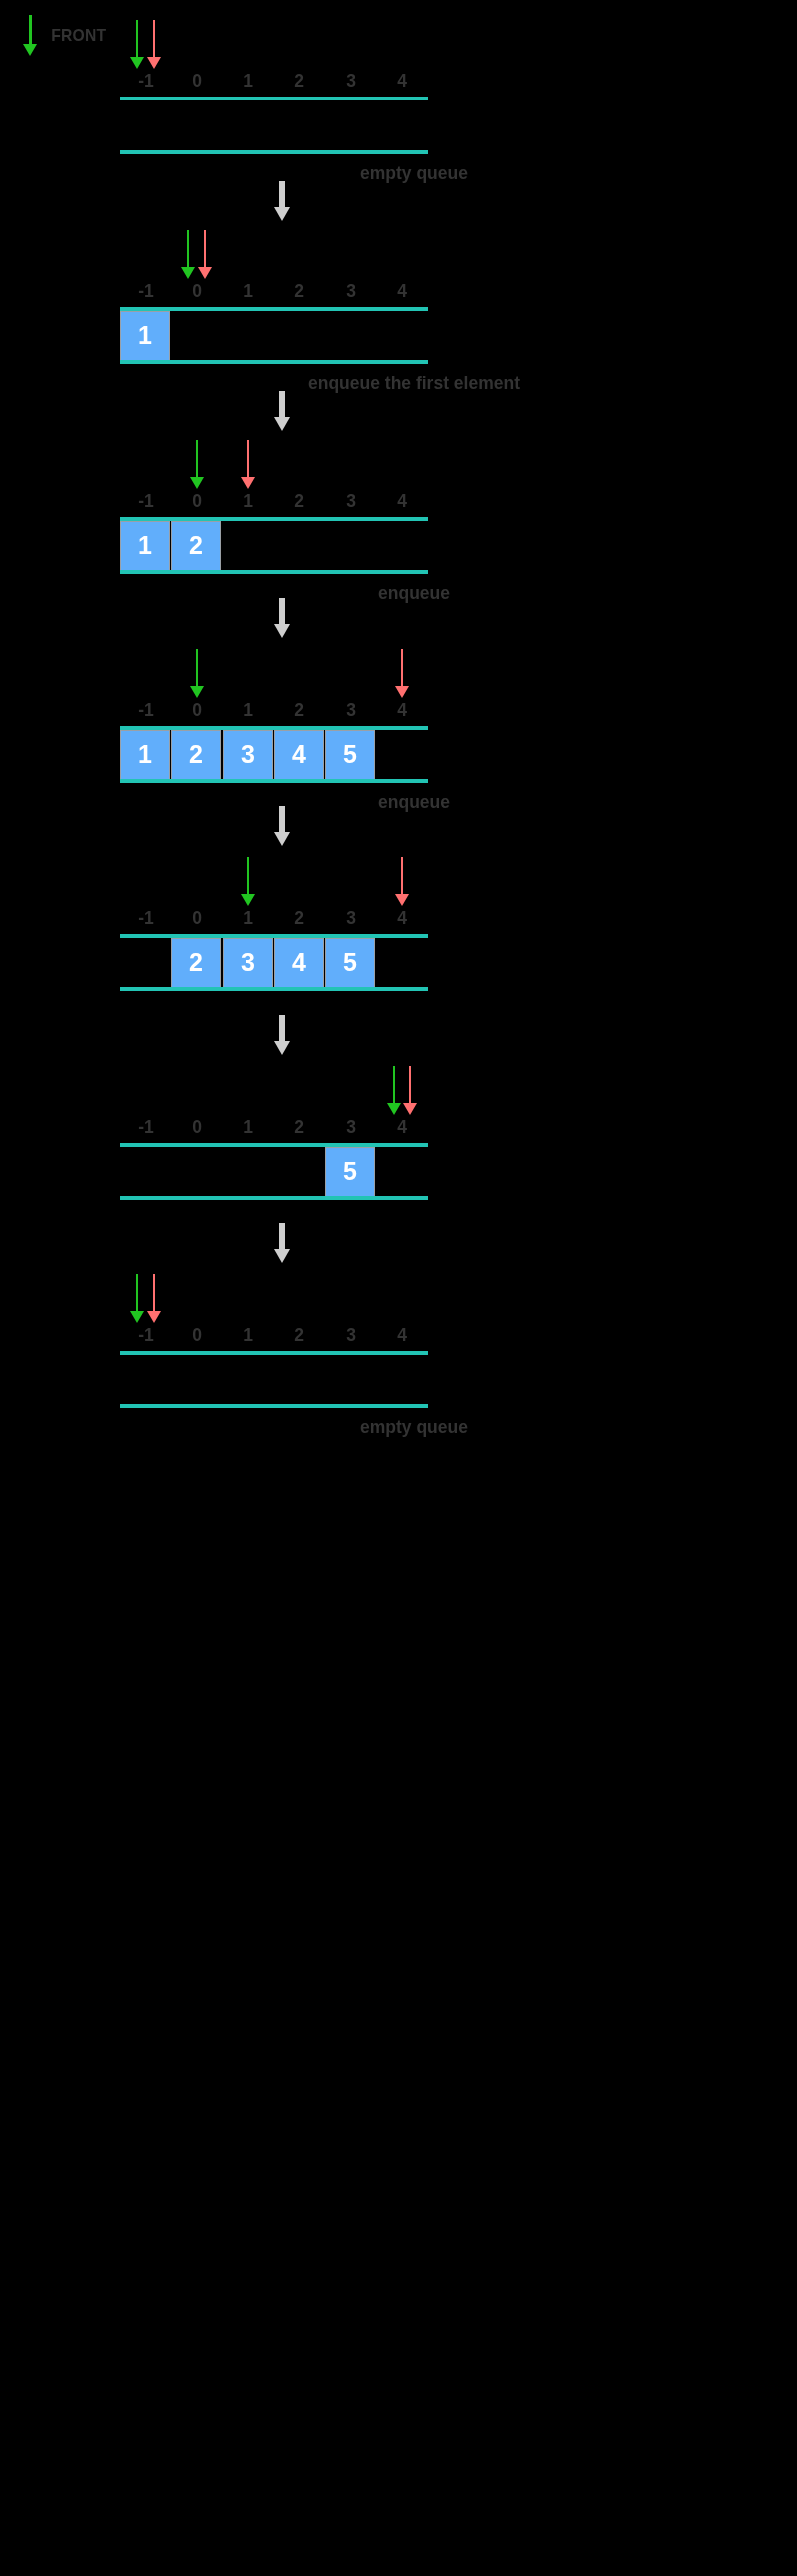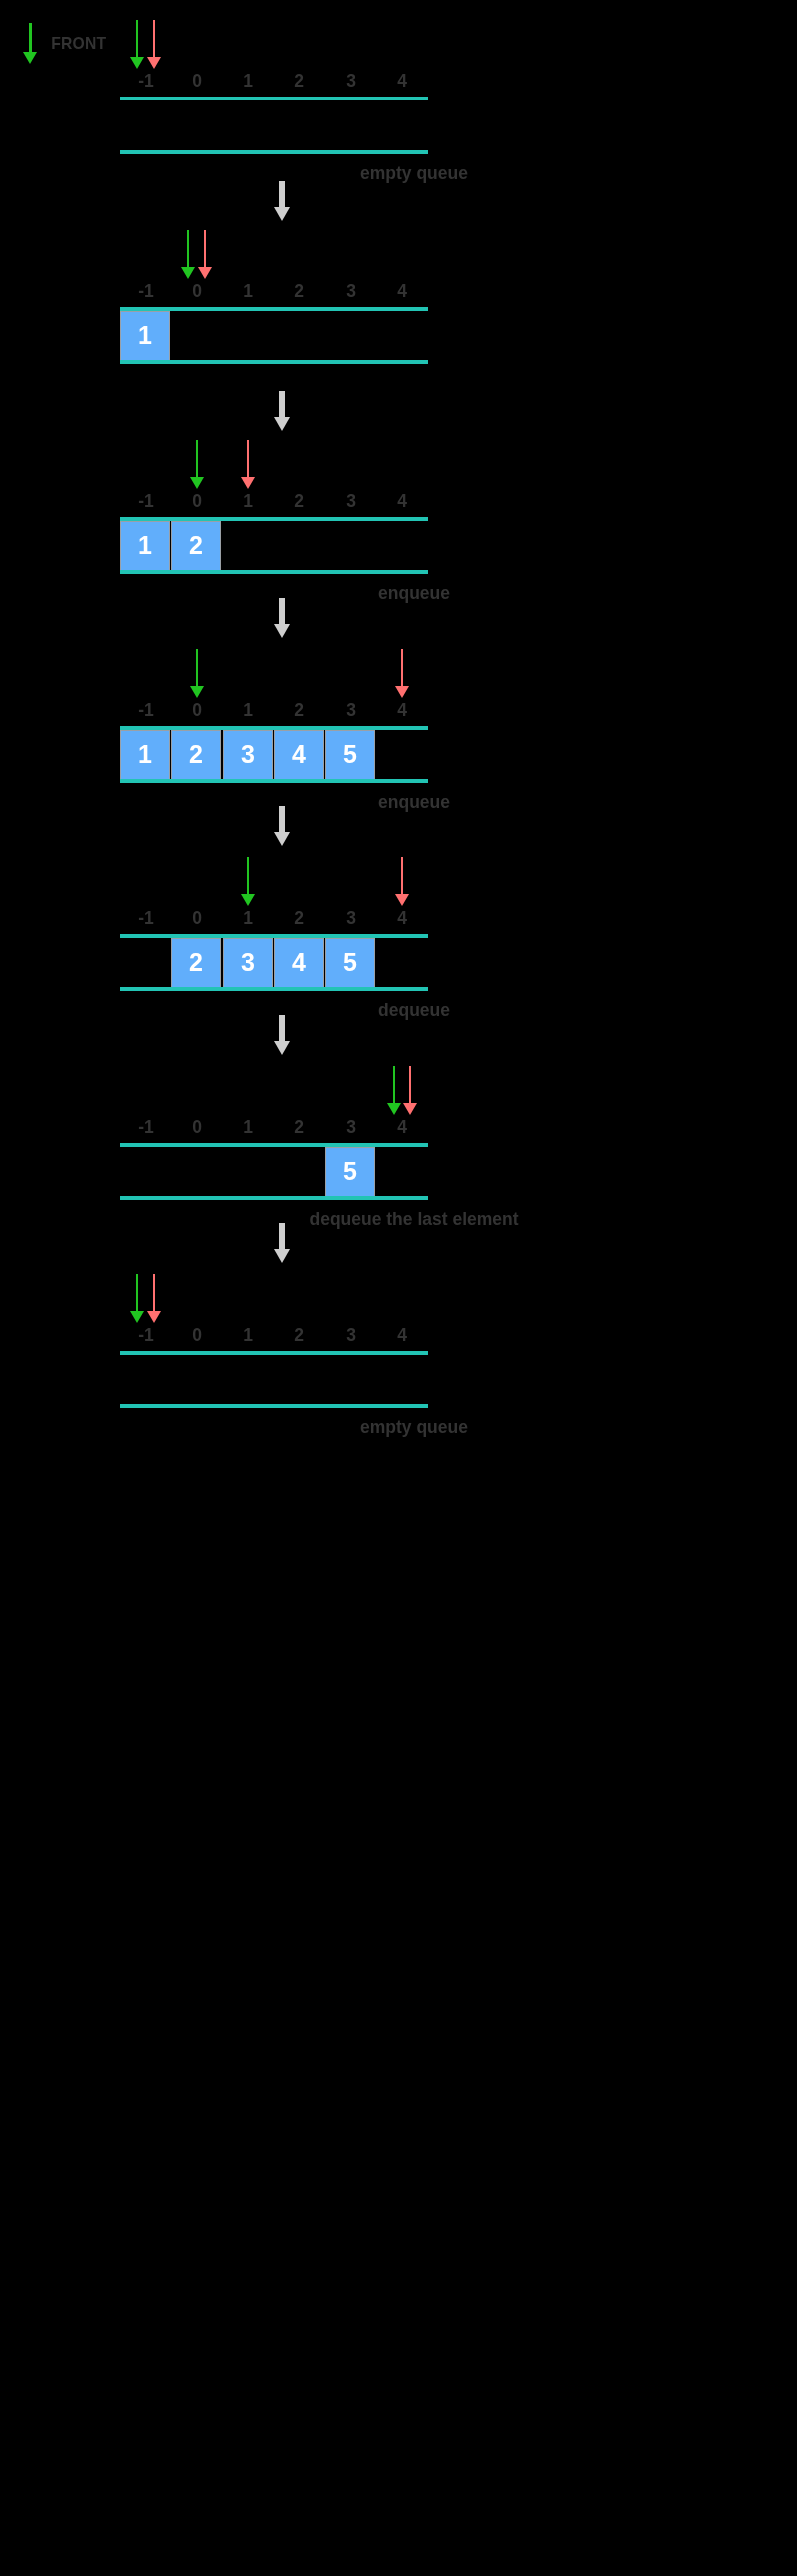--- a/index.html
+++ b/index.html
@@ -14,21 +14,21 @@
     width: 797px;
     min-height: 2576px;
     position: relative;
     overflow: hidden;
   }
 
   
   #legend {
     position: absolute;
     left: 16.6px;
-    top: 20px;
+    top: 12px;
     width: 175px;
   }
   .legend-row {
     display: flex;
     align-items: center;
     height: 48px;
   }
   .legend-arrow {
     width: 31px;
     height: 46px;
@@ -245,20 +245,21 @@
         <div class="idx" style="left: 351px;">3</div>
         <div class="idx" style="left: 402px;">4</div>
       </div>
       <div class="track">
         <div class="rail top"></div>
         <div class="cells">
           <div class="cell" style="left: 0px;">1</div>
         </div>
         <div class="rail bottom"></div>
       </div>
+      <div class="caption">enqueue the first element</div>
     </div>
     <div class="flow" style="top: 391px;">
       <div class="shaft"></div>
       <div class="head"></div>
     </div>
     <div class="step" style="top: 437px;">
       <div class="pointers">
         <div class="ptr arrow green" style="left: 187px;">
           <div class="shaft"></div>
           <div class="head"></div>
@@ -348,21 +349,20 @@
       <div class="track">
         <div class="rail top"></div>
         <div class="cells">
           <div class="cell" style="left: 51px;">2</div>
           <div class="cell" style="left: 103px;">3</div>
           <div class="cell" style="left: 154px;">4</div>
           <div class="cell" style="left: 205px;">5</div>
         </div>
         <div class="rail bottom"></div>
       </div>
-      <div class="caption">dequeue</div>
     </div>
     <div class="flow" style="top: 1015px;">
       <div class="shaft"></div>
       <div class="head"></div>
     </div>
     <div class="step" style="top: 1063px;">
       <div class="pointers">
         <div class="ptr arrow green" style="left: 384px;">
           <div class="shaft"></div>
           <div class="head"></div>
@@ -380,21 +380,20 @@
         <div class="idx" style="left: 351px;">3</div>
         <div class="idx" style="left: 402px;">4</div>
       </div>
       <div class="track">
         <div class="rail top"></div>
         <div class="cells">
           <div class="cell" style="left: 205px;">5</div>
         </div>
         <div class="rail bottom"></div>
       </div>
-      <div class="caption">dequeue the last element</div>
     </div>
     <div class="flow" style="top: 1223px;">
       <div class="shaft"></div>
       <div class="head"></div>
     </div>
     <div class="step" style="top: 1271px;">
       <div class="pointers">
         <div class="ptr arrow green" style="left: 127px;">
           <div class="shaft"></div>
           <div class="head"></div>

